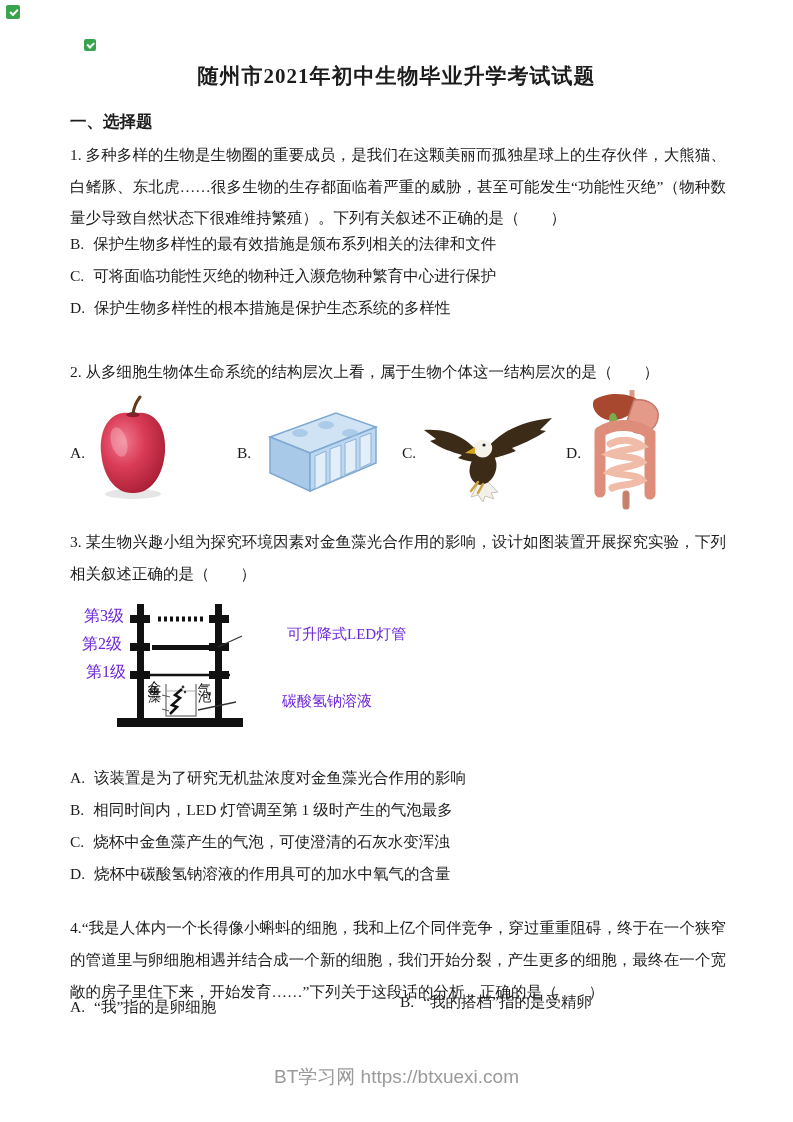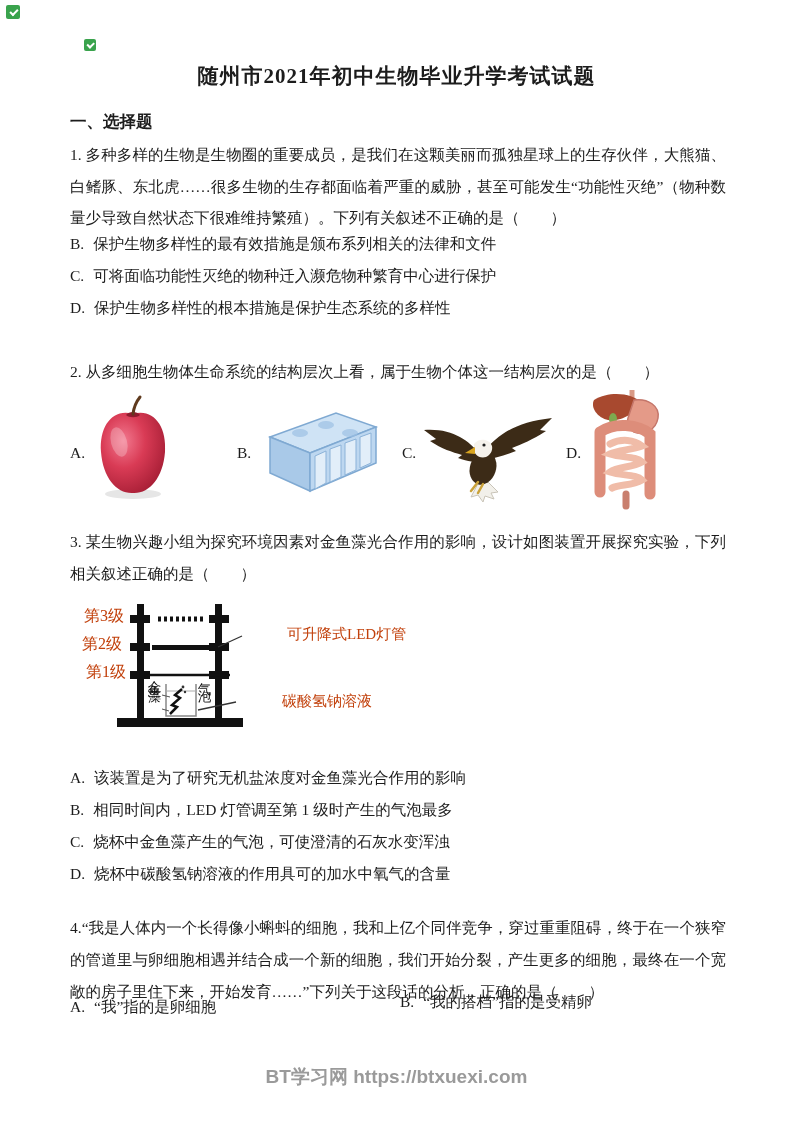--- a/index.html
+++ b/index.html
@@ -23,28 +23,28 @@
   
   .stamp{position:absolute;background:#3aa34d;border-radius:2px;}
   .stamp::after{content:"";position:absolute;left:26%;top:28%;width:44%;height:22%;
         border-left:2px solid #fff;border-bottom:2px solid #fff;transform:rotate(-45deg);}
   .s1{left:6px;top:5px;width:14px;height:14px;}
   .s2{left:84px;top:39px;width:12px;height:12px;}
 
   
   .diagram{position:absolute;left:78px;top:598px;width:340px;height:142px;}
   .diagram svg{position:absolute;left:0;top:0;}
-  .dlabel{position:absolute;font-size:16px;color:#c2410c;white-space:nowrap;}
+  .dlabel{position:absolute;font-size:16px;color:#6d28d9;white-space:nowrap;}
   .dlabel.small{font-size:15px;margin-left:43px;}
   .vlabel{position:absolute;font-size:13.5px;color:#111;writing-mode:vertical-rl;
           letter-spacing:4px;line-height:14px;}
 
   .footer{position:absolute;top:1064px;left:0;width:100%;text-align:center;
           font-size:19px;color:#9a9a9a;
-          font-family:"Liberation Sans","DejaVu Sans",sans-serif;font-weight:bold;}
+          font-family:"Liberation Sans","DejaVu Sans",sans-serif;}
 </style>
 </head>
 <body>
 
 <div class="page">
 
   <span class="stamp s1"></span>
   <span class="stamp s2"></span>
 
   <h1 class="title">随州市2021年初中生物毕业升学考试试题</h1>

